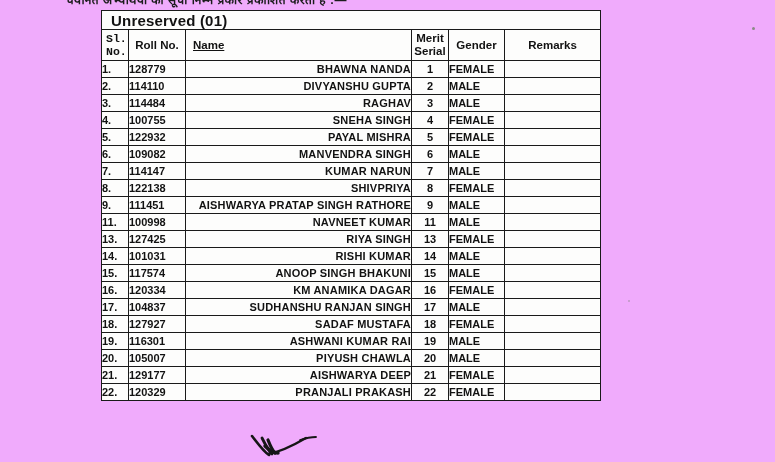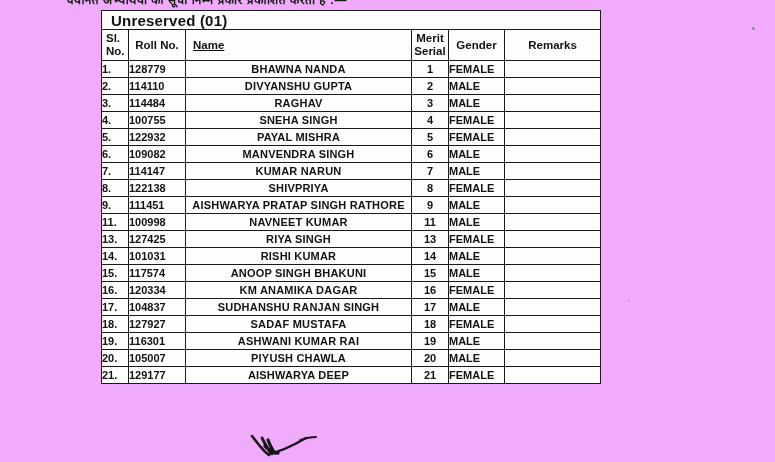--- a/index.html
+++ b/index.html
@@ -45,27 +45,27 @@
     padding-left:9px;
     letter-spacing:.2px;
   }
   tr.header-row th{
     height:30px;
     font-size:11.5px;
     line-height:13px;
     vertical-align:middle;
     white-space:normal;
   }
-  tr.header-row th.col-sl{text-align:left;padding-left:4px;}
+  tr.header-row th.col-sl{text-align:left;padding-left:4px;font-family:Liberation Mono, monospace;}
   tr.header-row th.col-name{text-align:left;padding-left:7px;text-decoration:underline;}
   tbody tr{height:17px;}
   tbody td{font-size:11px;vertical-align:middle;}
   td.col-sl{text-align:left;padding-left:4px;}
   td.col-roll{text-align:left;}
-  td.col-name{text-align:center;padding-left:7px;letter-spacing:.2px;}
+  td.col-name{text-align:right;padding-left:7px;letter-spacing:.2px;}
   td.col-merit{text-align:center;}
   td.col-gender{text-align:left;padding-left:9px;}
   td.col-remarks{}
   
   #signature{
     position:absolute;
     left:238px;top:430px;
     width:92px;height:32px;
   }
   
@@ -248,20 +248,28 @@
           <td class="col-remarks"></td>
         </tr>
         <tr>
           <td class="col-sl">21.</td>
           <td class="col-roll">129177</td>
           <td class="col-name">AISHWARYA DEEP</td>
           <td class="col-merit">21</td>
           <td class="col-gender">FEMALE</td>
           <td class="col-remarks"></td>
         </tr>
+        <tr>
+          <td class="col-sl">22.</td>
+          <td class="col-roll">120329</td>
+          <td class="col-name">PRANJALI PRAKASH</td>
+          <td class="col-merit">22</td>
+          <td class="col-gender">FEMALE</td>
+          <td class="col-remarks"></td>
+        </tr>
       </tbody>
   </table>
 
   <svg id="signature" viewBox="0 0 92 32" xmlns="http://www.w3.org/2000/svg">
     <g fill="none" stroke="#161616" stroke-linecap="round">
       <path d="M14 6 C 20 14, 26 22, 31 25" stroke-width="2.6"></path>
       <path d="M24 8 C 27 14, 31 21, 34 24" stroke-width="2.8"></path>
       <path d="M30 10 C 32 15, 34 20, 37 23" stroke-width="3.2"></path>
       <path d="M27 16 C 31 20, 35 23, 40 23" stroke-width="3.4"></path>
       <path d="M30 24 C 42 22, 56 15, 68 8" stroke-width="2.4"></path>

